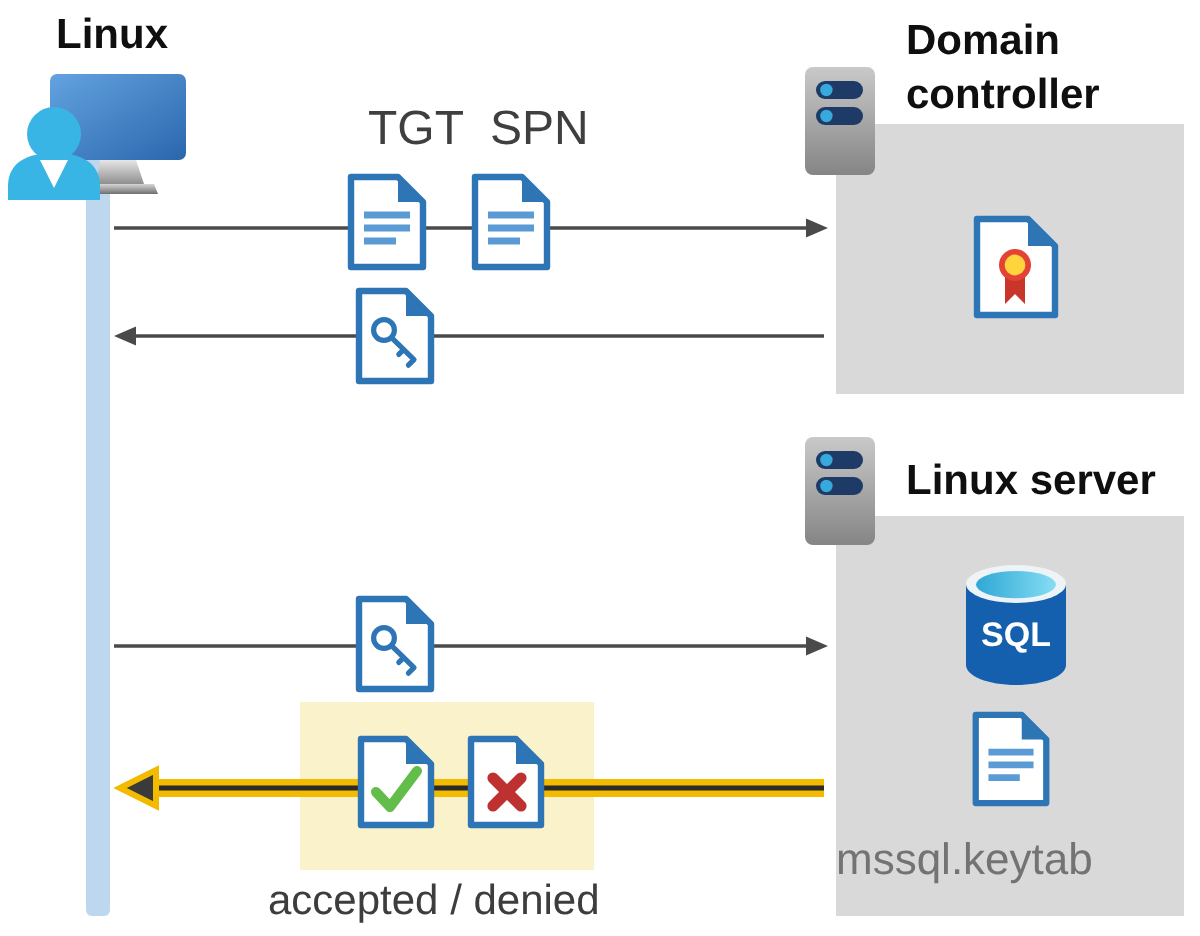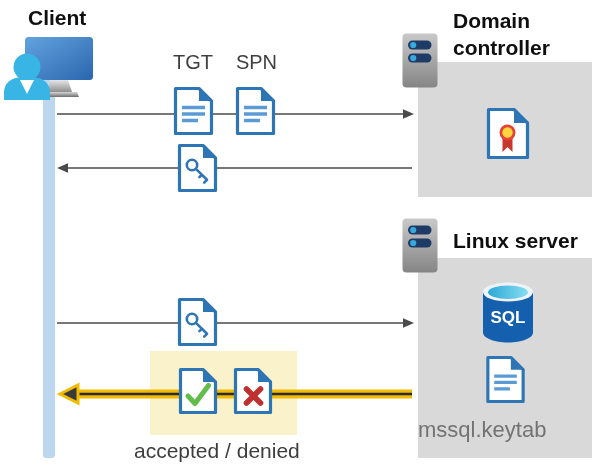--- a/index.html
+++ b/index.html
@@ -30,21 +30,21 @@
   .sql-icon{left:481px;top:281px;width:54px;height:63px;}
   .keytab-doc{left:484px;top:355px;width:43px;height:49px;}
   .check-doc{left:178px;top:367px;width:40px;height:48px;}
   .x-doc{left:233px;top:367px;width:40px;height:48px;}
   
   .txt{position:absolute;z-index:5;}
   .heading{font-weight:bold;font-size:21px;color:#0f0f0f;line-height:1.3;}
   .client-label{left:28px;top:4px;}
   .dc-label{left:453px;top:7px;width:152px;}
   .linux-label{left:453px;top:227px;width:160px;white-space:nowrap;}
-  .small-label{font-size:20px;color:#3f3f3f;}
+  .small-label{font-size:24px;color:#3f3f3f;margin-left:12px;}
   .tgt-label{left:172px;top:51px;width:42px;text-align:center;}
   .spn-label{left:233px;top:51px;width:44px;text-align:right;}
   .keytab-label{left:418px;top:417px;width:208px;font-size:22px;color:#737373;}
   .accepted-label{left:134px;top:439px;width:190px;text-align:left;font-size:21px;color:#3d3d3d;}
 </style>
 </head>
 <body>
 
 <div class="canvas">
 
@@ -183,21 +183,21 @@
     <path d="M2.5 2.5 H25 L37.5 15 V45.5 H2.5 Z" fill="#fff" stroke="#2e75b6" stroke-width="3.2" stroke-linejoin="round"></path>
     <path d="M25 2.5 L37.5 15 H25 Z" fill="#2e75b6"></path>
     <path d="M10 29 L17 36.5 L30.5 18.5" stroke="#62bd4a" stroke-width="5" fill="none" stroke-linecap="round" stroke-linejoin="round"></path>
   </svg>
   <svg class="icon x-doc" viewBox="0 0 40 48">
     <path d="M2.5 2.5 H25 L37.5 15 V45.5 H2.5 Z" fill="#fff" stroke="#2e75b6" stroke-width="3.2" stroke-linejoin="round"></path>
     <path d="M25 2.5 L37.5 15 H25 Z" fill="#2e75b6"></path>
     <path d="M13.5 22 L27.5 36 M27.5 22 L13.5 36" stroke="#bf3131" stroke-width="5.6" stroke-linecap="round"></path>
   </svg>
 
-  <div class="txt heading client-label">Client</div>
+  <div class="txt heading client-label">Linux</div>
   <div class="txt heading dc-label">Domain controller</div>
   <div class="txt heading linux-label">Linux server</div>
   <div class="txt small-label tgt-label">TGT</div>
   <div class="txt small-label spn-label">SPN</div>
   <div class="txt keytab-label">mssql.keytab</div>
   <div class="txt accepted-label">accepted / denied</div>
 
 </div>
 
 </body></html>

